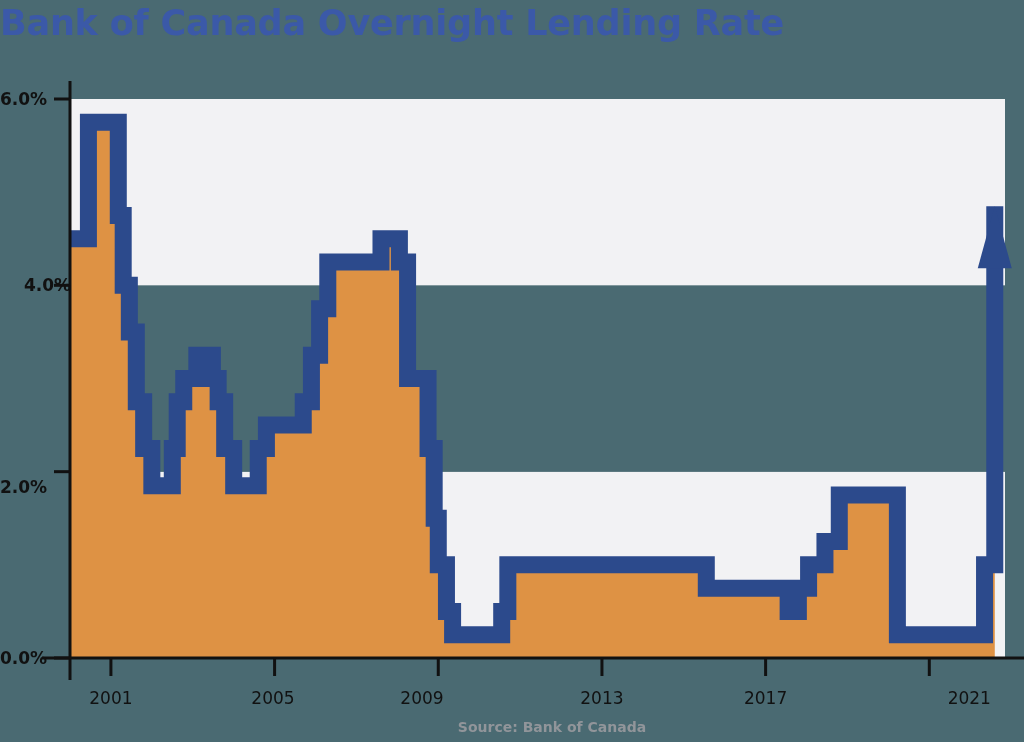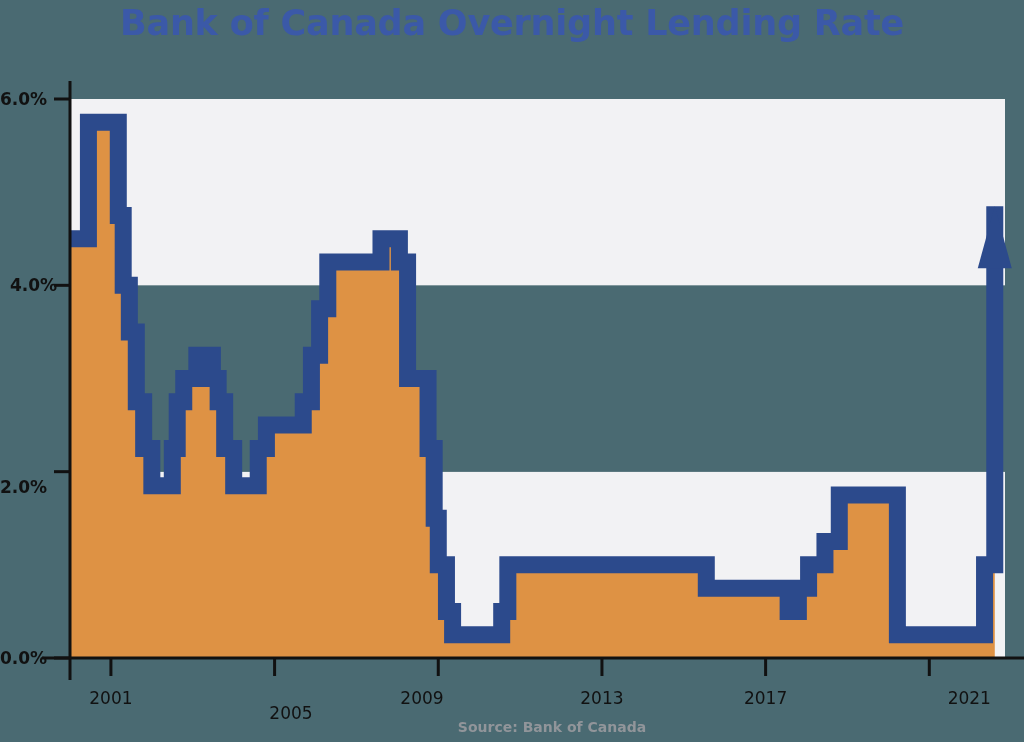--- a/index.html
+++ b/index.html
@@ -18,21 +18,21 @@
   #chart-root {
     position: absolute;
     left: 0; top: 0;
     width: 1024px;
     height: 742px;
   }
   .title {
     position: absolute;
     left: 0; top: 2px;
     width: 1024px;
-    text-align: center;
+    text-align: left;
     font-family: "DejaVu Sans", sans-serif;
     font-size: 35px;
     font-weight: bold;
     color: #3b59a8;
     letter-spacing: -0.2px;
     line-height: 42px;
     white-space: nowrap;
   }
   .subtitle {
     position: absolute;
@@ -106,26 +106,26 @@
       <line x1="274.59518599562443" y1="658" x2="274.59518599562443" y2="676" stroke="#111111" stroke-width="3"></line>
       <line x1="438.271334792124" y1="658" x2="438.271334792124" y2="676" stroke="#111111" stroke-width="3"></line>
       <line x1="601.9474835886236" y1="658" x2="601.9474835886236" y2="676" stroke="#111111" stroke-width="3"></line>
       <line x1="765.6236323851232" y1="658" x2="765.6236323851232" y2="676" stroke="#111111" stroke-width="3"></line>
       <line x1="929.2997811816227" y1="658" x2="929.2997811816227" y2="676" stroke="#111111" stroke-width="3"></line>
     </svg>
 
   <div class="ylabels-layer" id="ylabels">
       <div class="ylabel" style="top: 658px; left: 0px; width: 48px;">0.0%</div>
       <div class="ylabel" style="top: 487px; left: 0px; width: 48px;">2.0%</div>
-      <div class="ylabel" style="top: 285.333px; left: 10px; width: 48px;">4.0%</div>
+      <div class="ylabel" style="top: 285.333px; left: 0px; width: 48px; padding-left: 24px;">4.0%</div>
       <div class="ylabel" style="top: 99px; left: 0px; width: 48px;">6.0%</div>
     </div>
   <div class="xlabels-layer" id="xlabels">
       <div class="xlabel" style="left: 110.919px;">2001</div>
-      <div class="xlabel" style="left: 291px; margin-top: 15px;">2005</div>
+      <div class="xlabel" style="left: 273px;">2005</div>
       <div class="xlabel" style="left: 422px;">2009</div>
       <div class="xlabel" style="left: 601.947px;">2013</div>
       <div class="xlabel" style="left: 765.624px;">2017</div>
       <div class="xlabel" style="left: 929.3px; margin-left: 40px;">2021</div>
     </div>
 
   <div class="source">Source: Bank of Canada</div>
 </div>
 
 </body></html>

